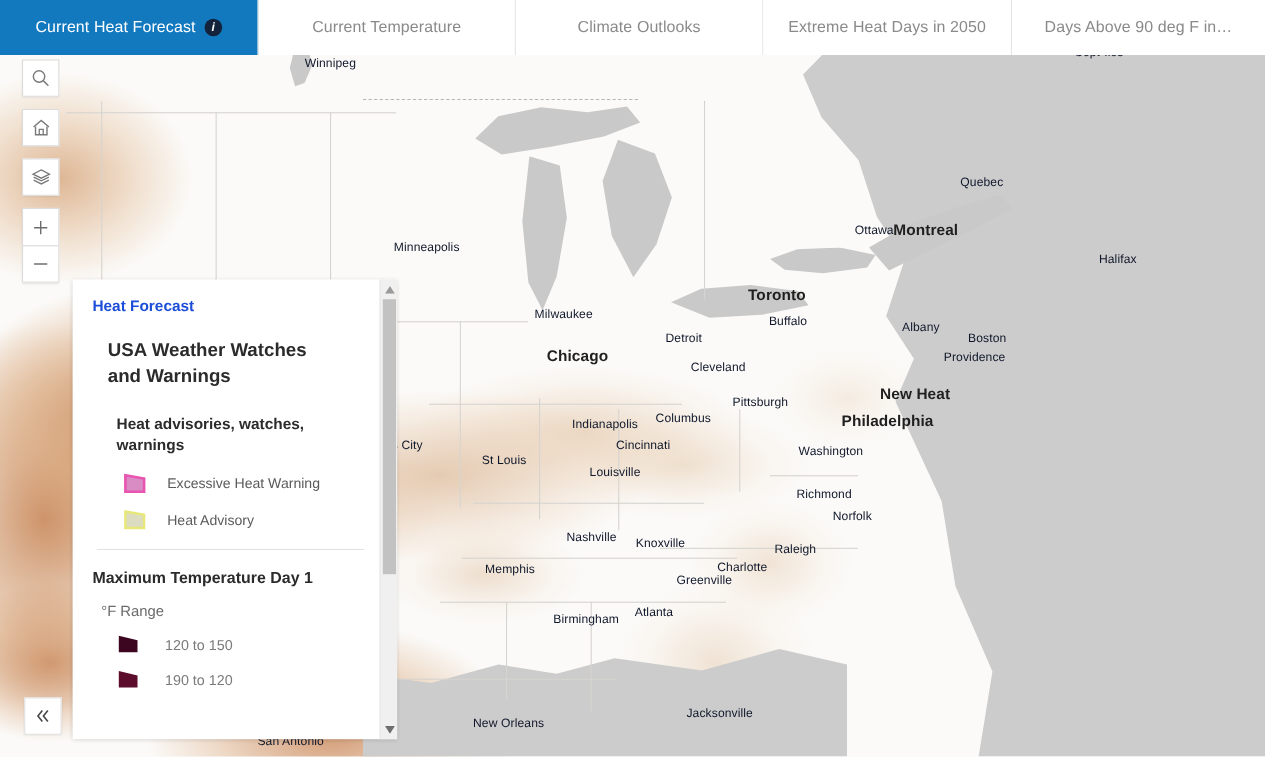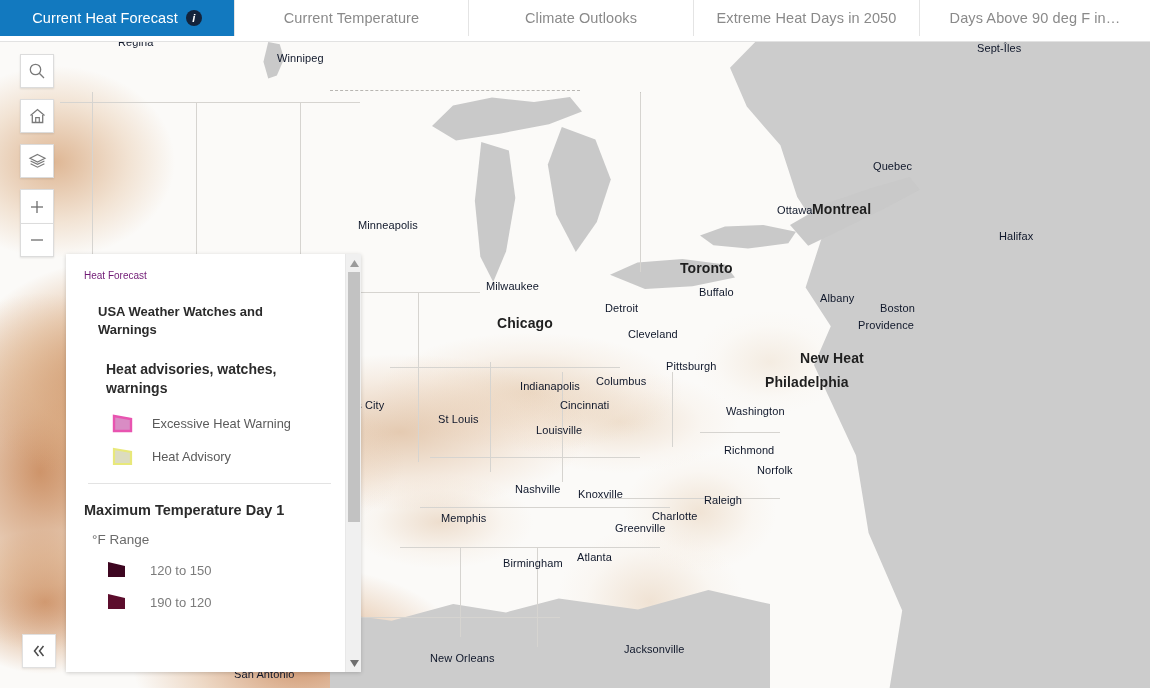--- a/index.html
+++ b/index.html
@@ -12,21 +12,21 @@
   }
   #app { position: relative; width: 1150px; height: 688px; overflow: hidden; }
 
   
   .tabbar {
     position: absolute; top: 0; left: 0; width: 1150px; height: 42px;
     display: flex; background: #ffffff; z-index: 40;
     border-bottom: 1px solid #e2e2e2;
   }
   .tab {
-    flex: 0 0 auto; height: 36px; display: flex; align-items: center;
+    flex: 0 0 auto; height: 50px; display: flex; align-items: center;
     justify-content: center; gap: 8px;
     font-size: 14.5px; color: #8a8a8a; letter-spacing: .1px;
     border-right: 1px solid #e4e4e4; background: #fff;
     white-space: nowrap; padding: 0 14px; cursor: pointer;
   }
   .tab.active { background: #1279bf; color: #ffffff; font-weight: 400; }
   .tab-w0 { width: 235px; }
   .tab-w1 { width: 234px; }
   .tab-w2 { width: 225px; text-align: center; }
   .tab-w3 { width: 226px; }
@@ -126,22 +126,22 @@
 
   
   .legend {
     position: absolute; left: 66px; top: 212px; width: 295px; height: 418px;
     background: #ffffff; z-index: 35; display: flex;
     box-shadow: 0 1px 4px rgba(0,0,0,.18);
   }
   .legend-body {
     flex: 1 1 auto; padding: 16px 10px 10px 18px; overflow: hidden;
   }
-  .lg-title { font-size: 10px; color: #701a75; font-weight: normal; margin-bottom: 22px; }
-  .lg-layer { font-size: 13px; color: #2b2b2b; font-weight: bold;
+  .lg-title { font-size: 14px; color: #1d4ed8; font-weight: bold; margin-bottom: 22px; }
+  .lg-layer { font-size: 17px; color: #2b2b2b; font-weight: bold;
     margin-left: 14px; line-height: 1.35; margin-bottom: 22px; width: 190px; }
   .lg-sub { font-size: 14px; color: #2b2b2b; font-weight: bold;
     margin-left: 22px; line-height: 1.35; margin-bottom: 14px; width: 180px; }
   .lg-item { display: flex; align-items: center; margin-left: 26px; margin-bottom: 9px; }
   .lg-item .lbl { font-size: 12.8px; color: #5a5a5a; margin-left: 12px; }
   .swatch { width: 30px; height: 24px; flex: 0 0 auto; }
   .swatch svg { display: block; }
   .lg-divider { border-top: 1px solid #e3e3e3; margin: 14px 4px 0 4px; }
   .lg-sect-title { font-size: 14.5px; color: #2b2b2b; font-weight: bold; margin: 18px 0 14px 0; }
   .lg-field { font-size: 13.5px; color: #6b6b6b; margin-left: 8px; margin-bottom: 12px; }

